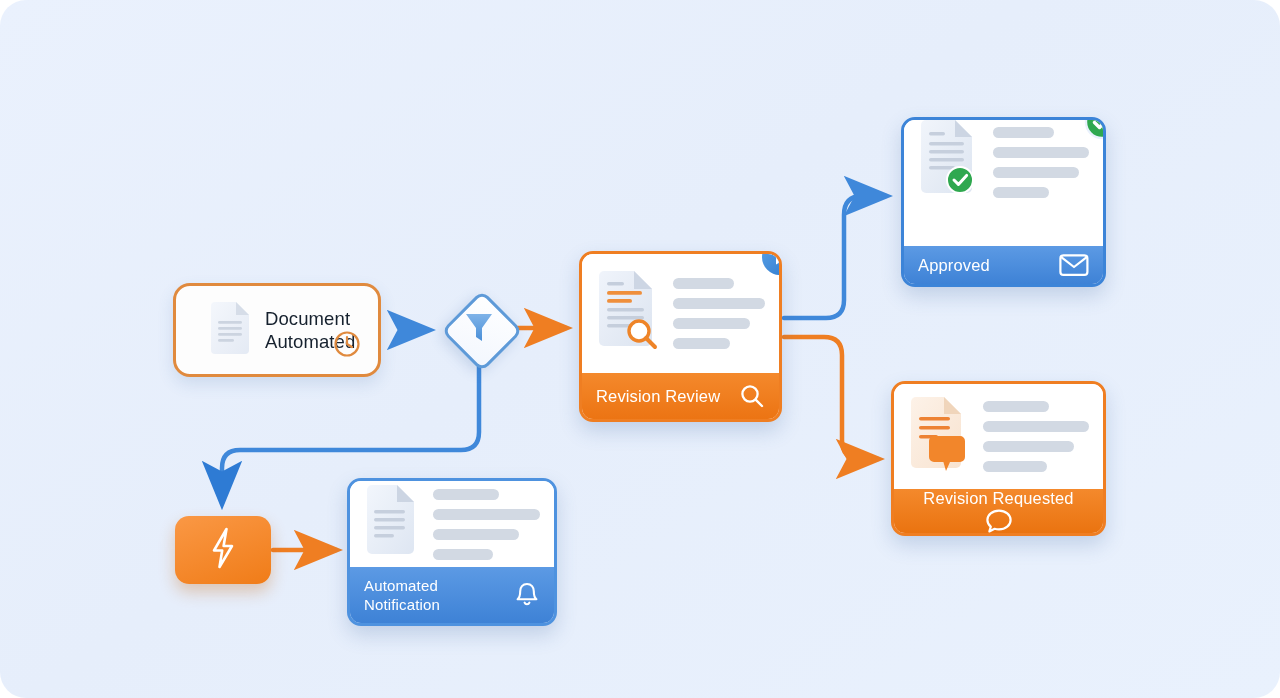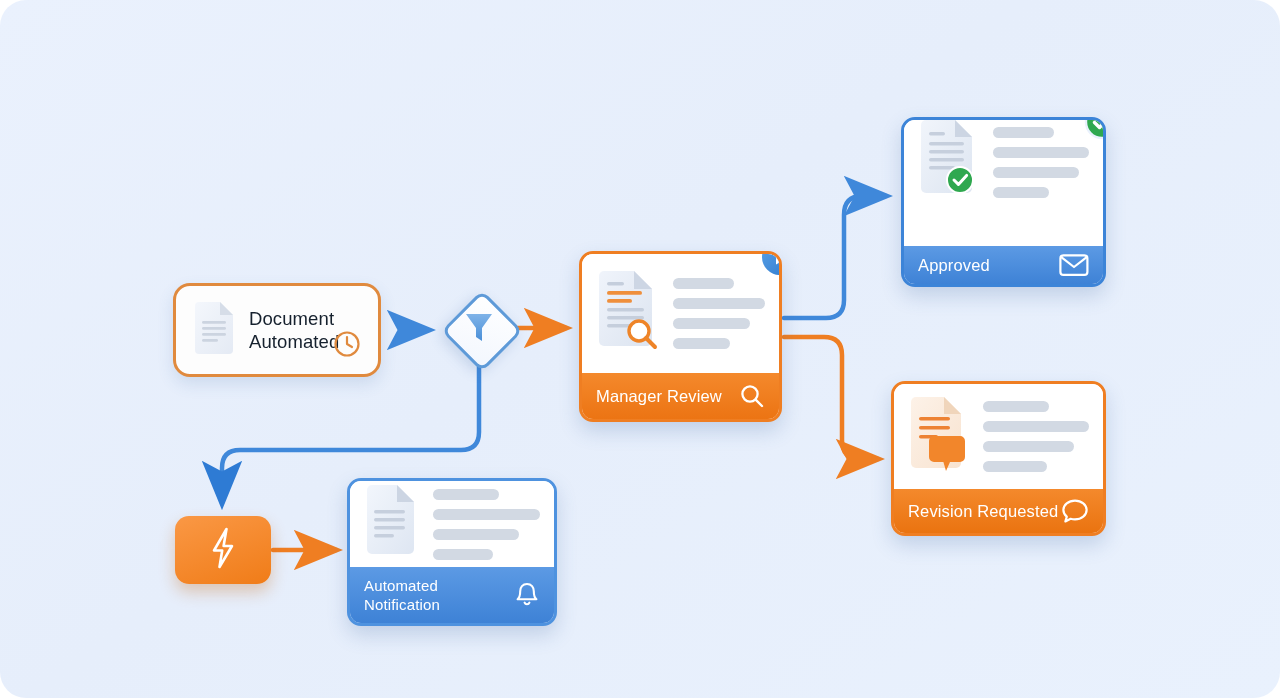--- a/index.html
+++ b/index.html
@@ -38,21 +38,21 @@
   
   .pill {
     left: 173px; top: 283px;
     width: 208px; height: 94px;
     background: #fdfdfd;
     border: 3px solid #e08a3e;
     border-radius: 17px;
     box-shadow: 0 7px 16px rgba(70,110,170,0.16);
     display: flex;
     align-items: center;
-    padding-left: 16px;
+    padding-left: 32px;
   }
   .pill .doc-sm { margin-right: 13px; }
   .pill .pill-label {
     font-size: 18.5px;
     line-height: 23px;
     color: #16212e;
     font-weight: 400;
     letter-spacing: .1px;
   }
   .pill .clock {
@@ -149,20 +149,21 @@
   }
 
   
   .c-revision {
     left: 891px; top: 381px;
     width: 215px; height: 155px;
     border: 3px solid #ef7e22;
   }
   .c-revision .card-foot {
     background: linear-gradient(180deg,#f4892c 0%,#ea7310 100%);
+    flex-direction: column;
   }
 
   
   .c-notify {
     left: 347px; top: 478px;
     width: 210px; height: 148px;
     border: 3px solid #4e92df;
   }
   .c-notify .card-foot {
     background: linear-gradient(180deg,#5c9ae4 0%,#3e82d6 100%);
@@ -320,21 +321,21 @@
         </svg>
       </span>
       <div class="lines">
         <div class="bar" style="width:66%"></div>
         <div class="bar" style="width:100%"></div>
         <div class="bar" style="width:84%"></div>
         <div class="bar" style="width:62%"></div>
       </div>
     </div>
     <div class="card-foot">
-      <span>Manager Review</span>
+      <span>Revision Review</span>
       <span class="foot-ico">
         <svg width="26" height="26" viewBox="0 0 26 26">
           <circle cx="11" cy="11" r="7.6" fill="none" stroke="#ffffff" stroke-width="2.3"></circle>
           <path d="M16.6,16.6 L23,23" stroke="#ffffff" stroke-width="2.4" stroke-linecap="round"></path>
         </svg>
       </span>
     </div>
   </div>
 
   <div class="node card c-approved">

